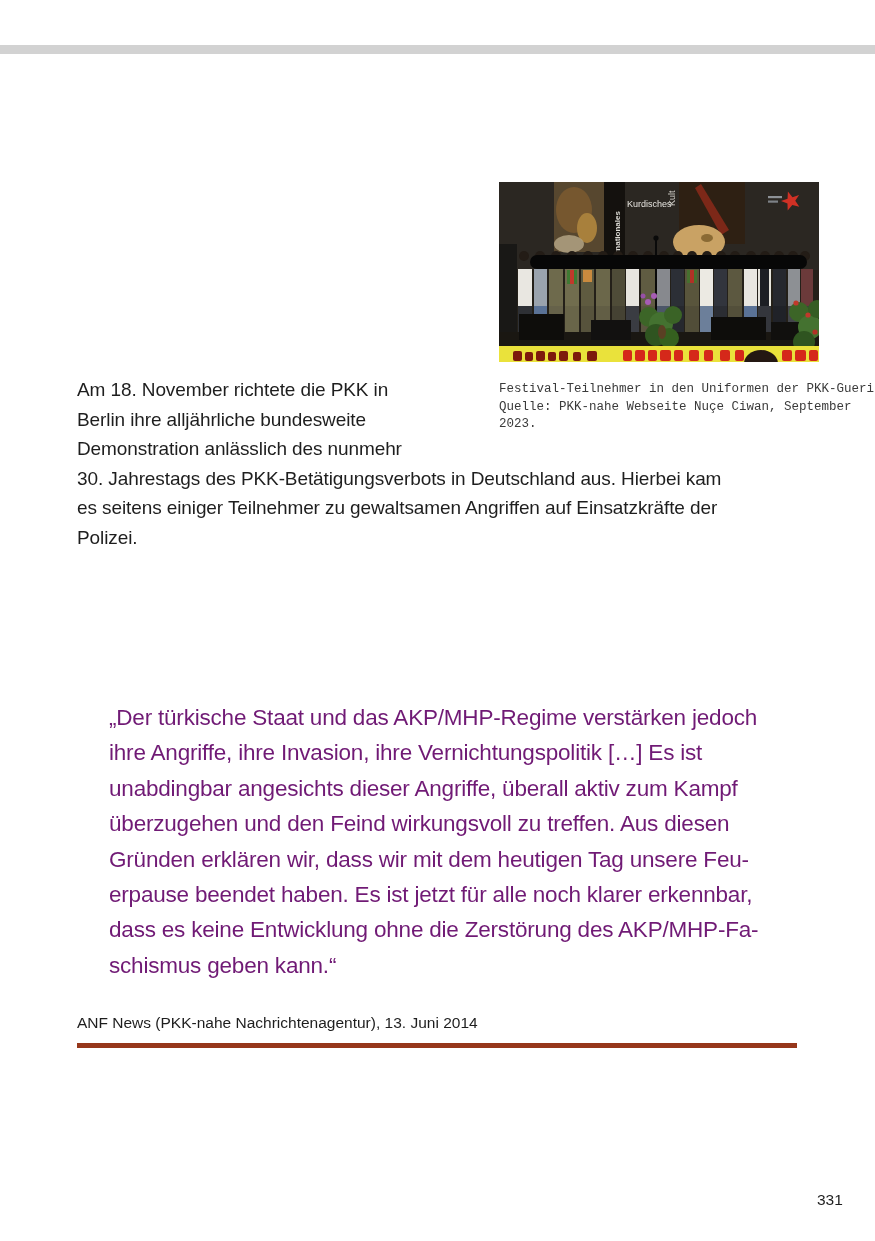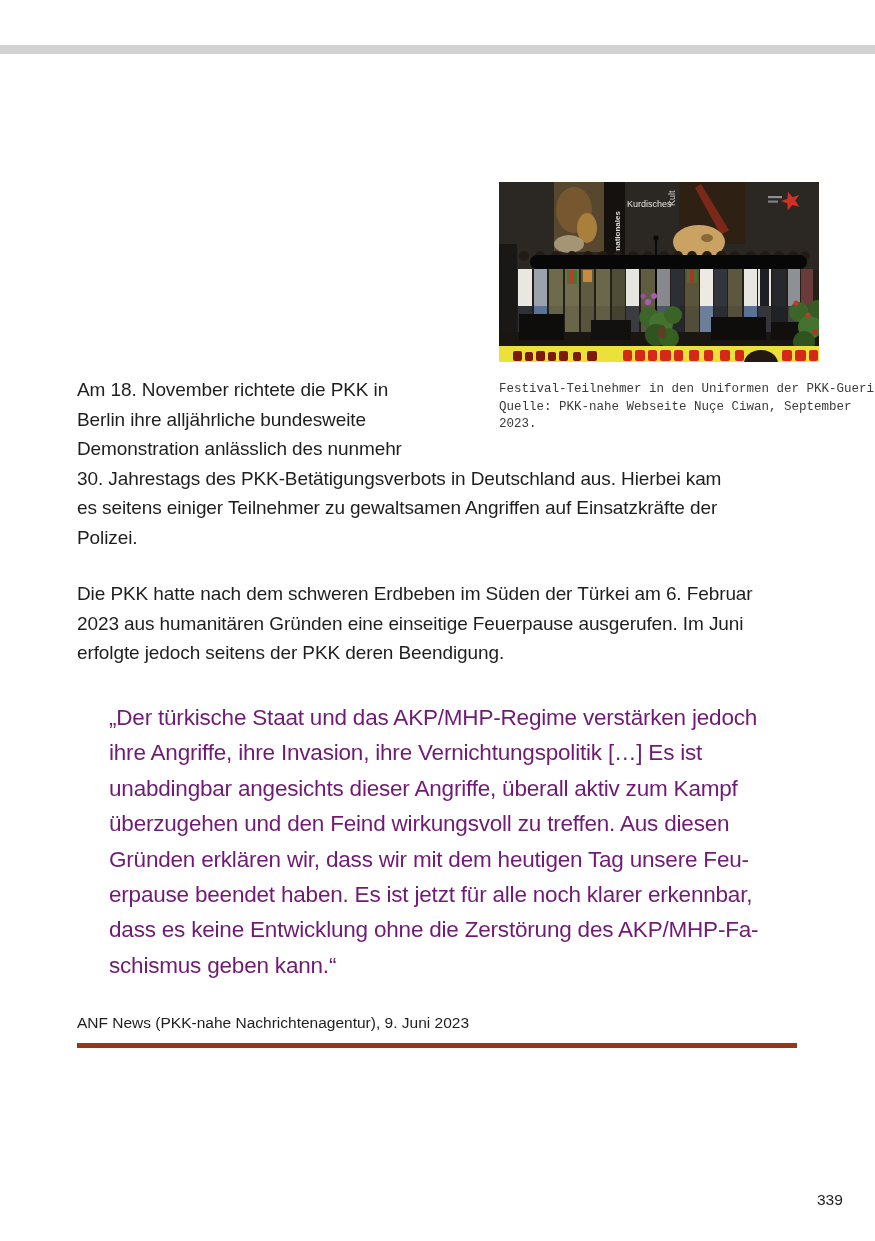--- a/index.html
+++ b/index.html
@@ -243,32 +243,29 @@
 2023.</div>
   </div>
 
   <div class="body-par par2 lines">Am 18. November richtete die PKK in
 Berlin ihre alljährliche bundesweite
 Demonstration anlässlich des nunmehr
 30. Jahrestags des PKK-Betätigungsverbots in Deutschland aus. Hierbei kam
 es seitens einiger Teilnehmer zu gewaltsamen Angriffen auf Einsatzkräfte der
 Polizei.</div>
 
-  <div class="body-par par3 lines">Die PKK hatte nach dem schweren Erdbeben im Süden der Türkei am 6. Februar
-2023 aus humanitären Gründen eine einseitige Feuerpause ausgerufen. Im Juni
-erfolgte jedoch seitens der PKK deren Beendigung.</div>
 
   <div class="pull-quote lines">„Der türkische Staat und das AKP/MHP-Regime verstärken jedoch
 ihre Angriffe, ihre Invasion, ihre Vernichtungspolitik […] Es ist
 unabdingbar angesichts dieser Angriffe, überall aktiv zum Kampf
 überzugehen und den Feind wirkungsvoll zu treffen. Aus diesen
 Gründen erklären wir, dass wir mit dem heutigen Tag unsere Feu-
 erpause beendet haben. Es ist jetzt für alle noch klarer erkennbar,
 dass es keine Entwicklung ohne die Zerstörung des AKP/MHP-Fa-
 schismus geben kann.“</div>
 
-  <div class="quote-source">ANF News (PKK-nahe Nachrichtenagentur), 9. Juni 2023</div>
+  <div class="quote-source">ANF News (PKK-nahe Nachrichtenagentur), 13. Juni 2014</div>
 
   <div class="rule"></div>
 
-  <div class="page-number">339</div>
+  <div class="page-number">331</div>
 
 </div>
 
 </body></html>

